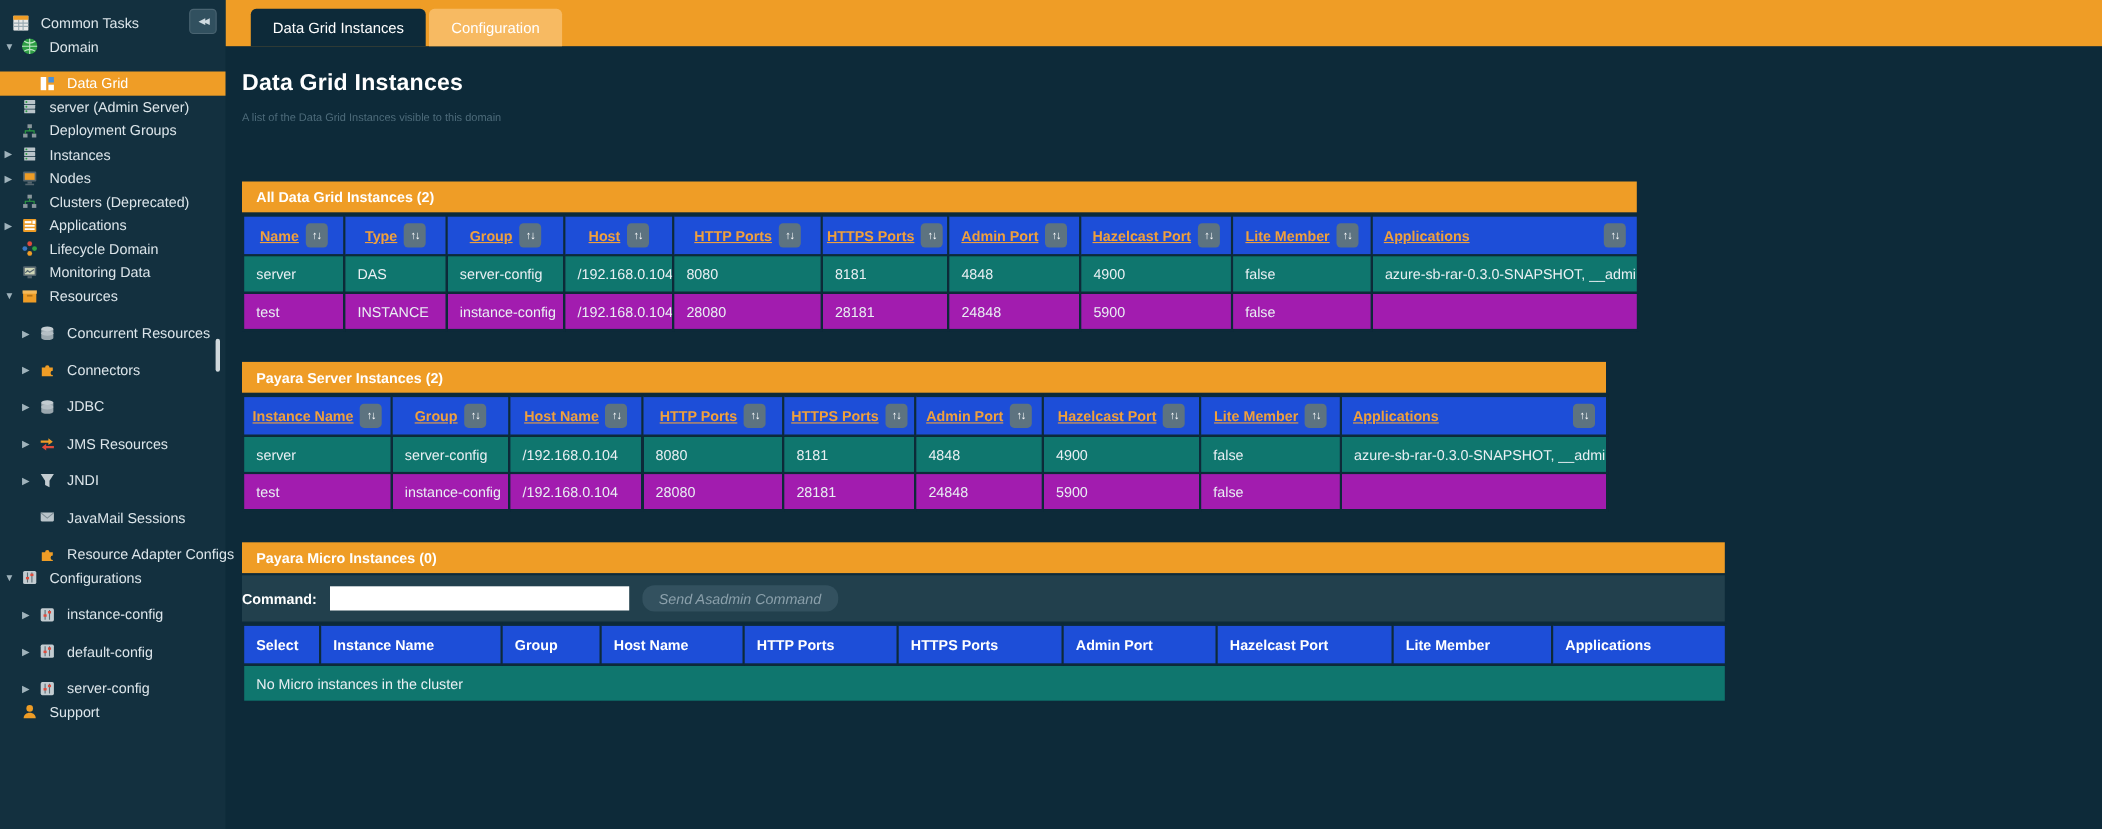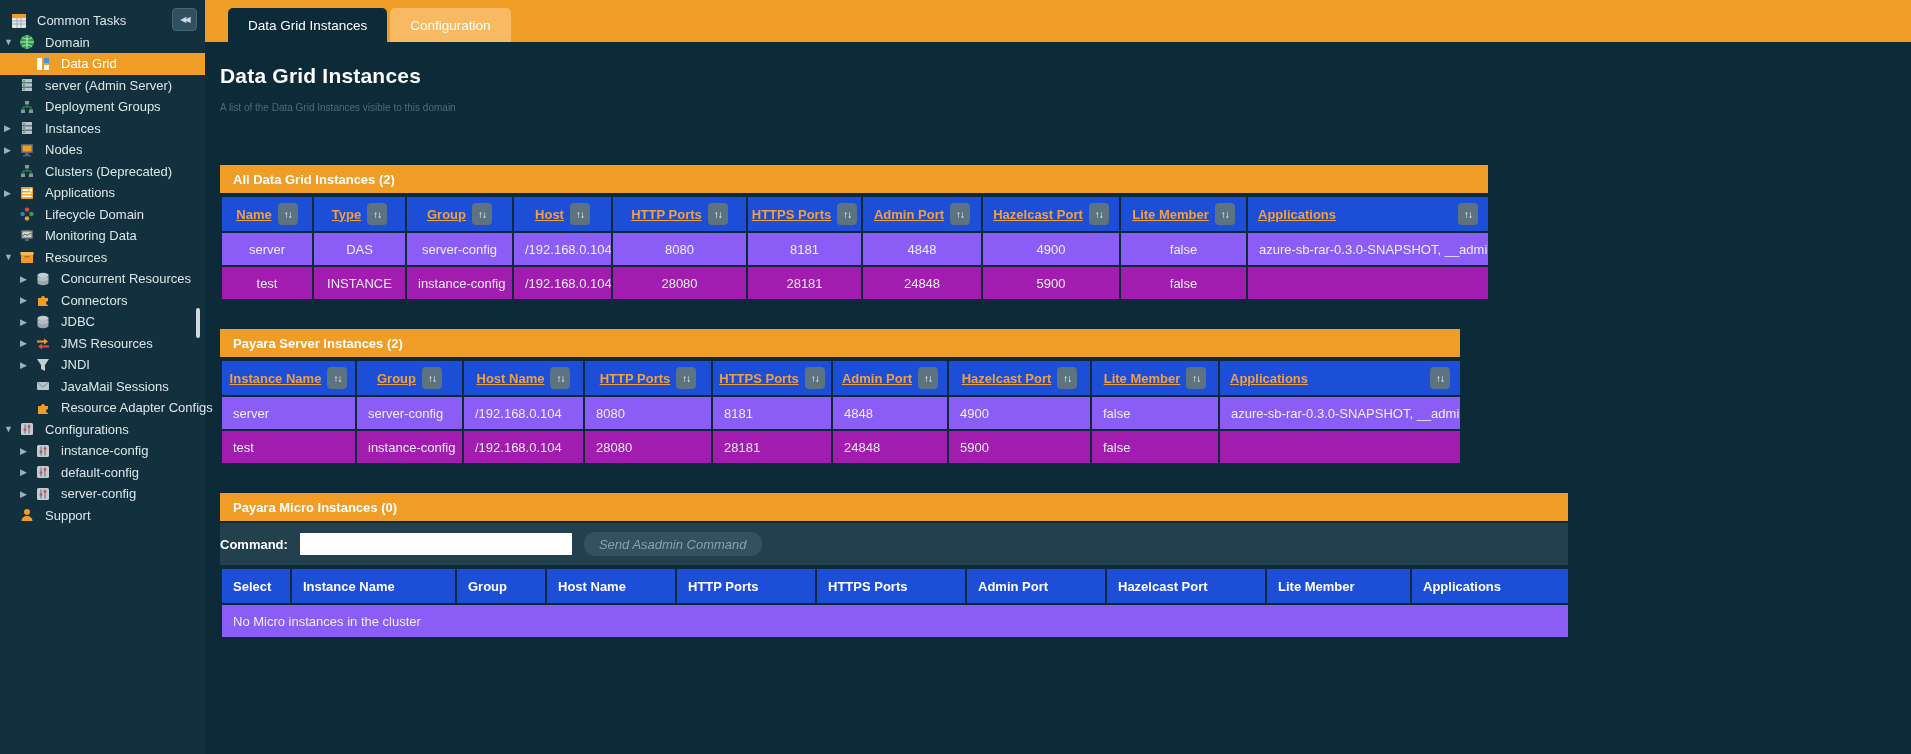--- a/index.html
+++ b/index.html
@@ -15,21 +15,21 @@
     position:relative; padding-top:10px;
   }
   .sitem {
     display:flex; align-items:center; height:21.5px;
     padding-left:4px; font-size:13px; color:#dce5ea; cursor:pointer;
     white-space:nowrap;
   }
   .sitem .caret { width:16px; flex:none; font-size:9px; color:#9fb2bb; }
   .sitem .sicon { width:16px; height:14px; margin-right:9px; flex:none; display:inline-flex; align-items:center; }
   .sitem .sicon svg { width:14px; height:14px; }
-  .sitem.lvl1 { padding-left:20px; }
+  .sitem.lvl1 { padding-left:20px;margin-top:12px; }
   .sitem.noslot { padding-left:12px; }
   .sitem.sel { background:#ef9d26; color:#fff; }
   .collapse-btn {
     position:absolute; top:8px; right:8px; width:25px; height:23px;
     background:#31505f; border:1px solid #4a6472; border-radius:4px;
     color:#cfdae0; font-size:8px; letter-spacing:-2px;
     display:flex; align-items:center; justify-content:center; cursor:pointer;
   }
   .scroll-thumb {
     position:absolute; top:308px; right:5px; width:4px; height:30px;
@@ -40,21 +40,21 @@
   .tabbar { height:42px; background:#ef9d26; display:flex; align-items:flex-end; padding-left:23px; }
   .tab {
     height:34px; display:flex; align-items:center; padding:0 20px;
     font-size:13.5px; color:#fff; border-radius:5px 5px 0 0; margin-right:3px; cursor:pointer;
   }
   .tab.active { background:#0d2a39; }
   .tab.inactive { background:#f7ba62; }
   .content { padding-left:15px; }
   .page-title { margin-top:22px; font-size:21px; font-weight:700; color:#fff; letter-spacing:.2px; }
   .subtitle { margin-top:14px; font-size:10px; color:#4d6b7a; }
-  .section.first { margin-top:52px;text-align:center; }
+  .section.first { margin-top:52px; }
   .section { margin-top:28px; }
   .w1 { width:1268px; } .w2 { width:1240px; } .w3 { width:1348px; }
   .section-bar {
     height:28px; background:#ef9d26; color:#fff; font-weight:700; font-size:13px;
     display:flex; align-items:center; padding-left:13px;
   }
   table { border-collapse:collapse; table-layout:fixed; width:100%; margin-top:2px; }
   th, td { border:2px solid #0d2a39; }
   th { background:#1d4ed8; height:36px; padding:0 5px; }
   .hwrap { display:flex; align-items:center; justify-content:center; gap:6px; }
@@ -62,21 +62,21 @@
   .hlabel {
     color:#f0a03c; font-size:13px; font-weight:700; text-decoration:underline;
     cursor:pointer; white-space:nowrap;
   }
   .sortbtn {
     width:20px; height:22px; background:#5d7380; border-radius:4px; flex:none;
     color:#fff; font-size:10px; letter-spacing:-1px;
     display:flex; align-items:center; justify-content:center; cursor:pointer;
   }
   td {
-    background:#8b5cf6; height:34px; font-size:13px; color:#e9eff3;
+    background:#0f766e; height:34px; font-size:13px; color:#e9eff3;
     padding:0 11px; white-space:nowrap; overflow:hidden;
   }
   tbody tr:nth-child(2n) td { background:#a21caf; }
   
   .cmdrow {
     background:#22404d; height:42px; margin-top:2px;
     display:flex; align-items:center; gap:12px; padding-left:0;
   }
   .cmdlabel { color:#fff; font-weight:700; font-size:13px; }
   .cmdinput { width:272px; height:22px; border:none; background:#fff; padding:0 6px; font-size:13px; }

